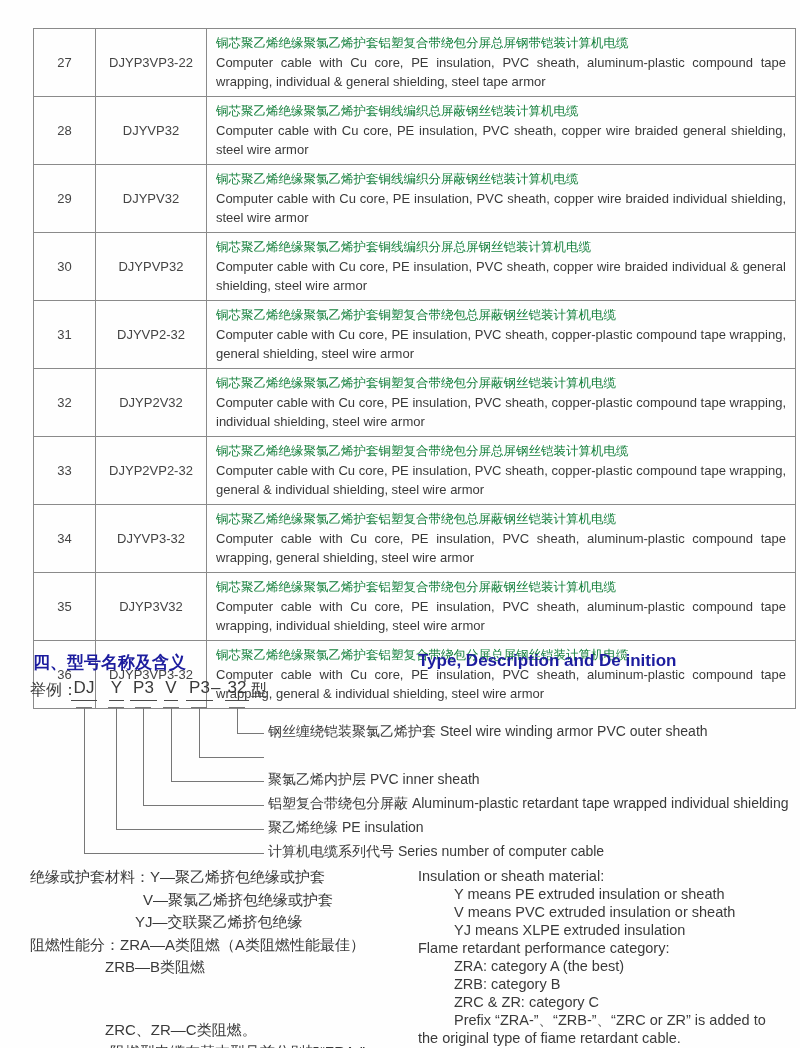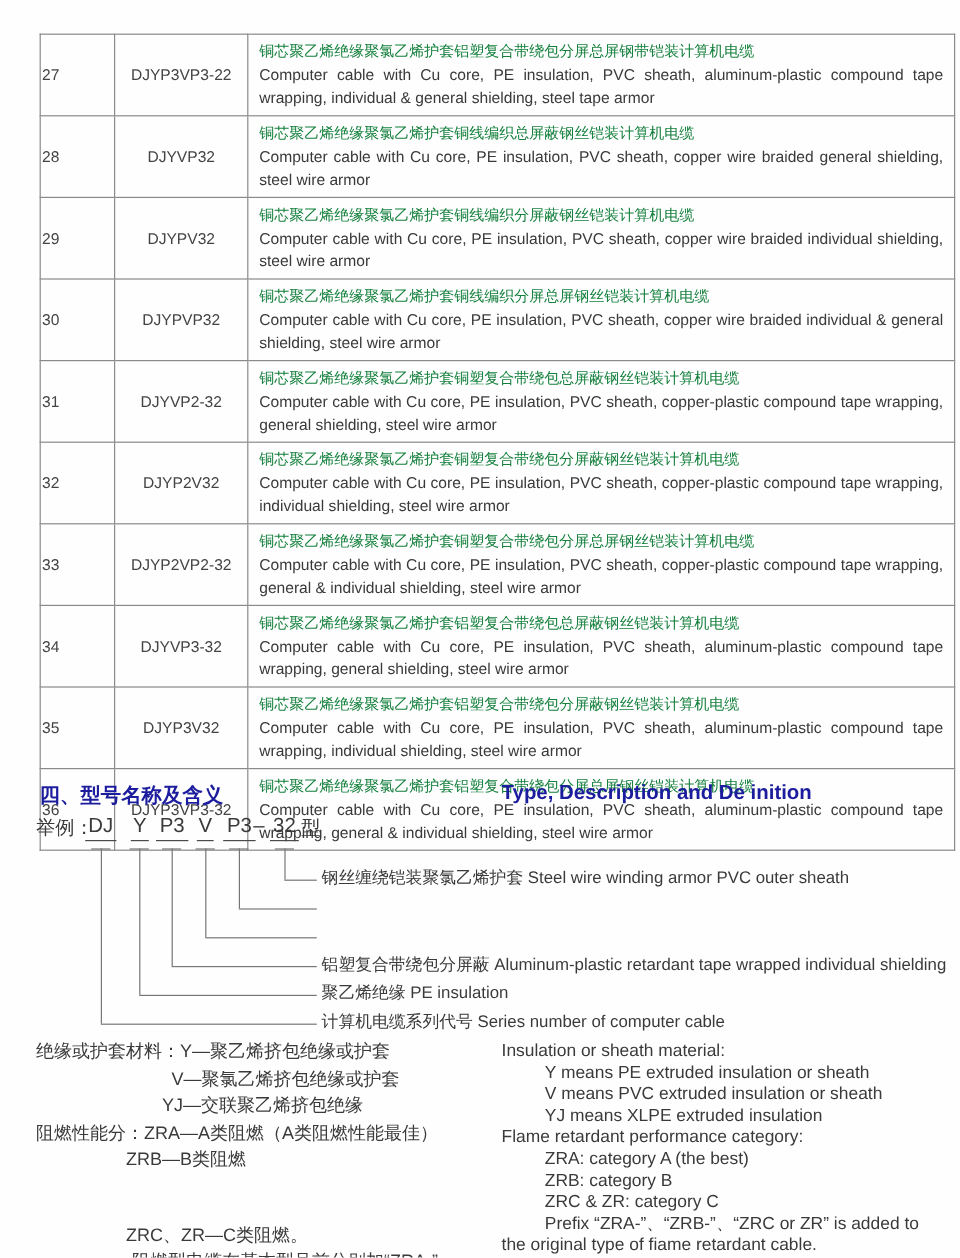--- a/index.html
+++ b/index.html
@@ -5,21 +5,21 @@
   html,body{margin:0;padding:0;}
   body{
     width:800px;height:1048px;position:relative;overflow:hidden;
     background:#fefefe;color:#3a3a3a;
     font-family:"Liberation Sans","DejaVu Sans",sans-serif;
   }
   
   .tbl-wrap{position:absolute;left:33px;top:28px;width:737px;}
   table.cable{border-collapse:collapse;width:737px;table-layout:fixed;}
   table.cable td{border:1px solid #8a8a8a;vertical-align:middle;}
-  td.c-no{width:59px;font-size:13px;color:#444;}
+  td.c-no{width:59px;text-align:center;font-size:13px;color:#444;}
   td.c-model{width:108px;text-align:center;font-size:13px;color:#444;}
   td.c-desc{width:570px;padding:5px 9px;height:51px;}
   .d-cn{font-size:12.5px;line-height:19px;color:#15803d;}
   .d-en{font-size:13px;line-height:19px;color:#3a3a3a;text-align:justify;}
   
   .sec-title-cn{position:absolute;left:33px;top:651px;font-size:17px;font-weight:bold;color:#1c1c9e;}
   .sec-title-en{position:absolute;left:418px;top:651px;font-size:17px;font-weight:bold;color:#1c1c9e;}
   
   .diagram{position:absolute;left:0;top:678px;width:655px;height:188px;}
   .diagram .ex{position:absolute;left:30px;top:2px;font-size:16px;color:#3a3a3a;}
@@ -188,20 +188,21 @@
   <div class="vl v5"></div>
 
   <div class="hl h0"></div>
   <div class="hl h1"></div>
   <div class="hl h2"></div>
   <div class="hl h3"></div>
   <div class="hl h4"></div>
   <div class="hl h5"></div>
 
   <div class="dlabel l0"><span>钢丝缠绕铠装聚氯乙烯护套</span> <span>Steel wire winding armor PVC outer sheath</span></div>
+  <div class="dlabel l2"><span>聚氯乙烯内护层</span> <span>PVC inner sheath</span></div>
   <div class="dlabel l3"><span>铝塑复合带绕包分屏蔽</span> <span>Aluminum-plastic retardant tape wrapped individual shielding</span></div>
   <div class="dlabel l4"><span>聚乙烯绝缘</span> <span>PE insulation</span></div>
   <div class="dlabel l5"><span>计算机电缆系列代号</span> <span>Series number of computer cable</span></div>
 </div>
 
 <div class="notes-left" id="notes-left">
     <div class="nline">绝缘或护套材料：Y—聚乙烯挤包绝缘或护套</div>
     <div class="nline">V—聚氯乙烯挤包绝缘或护套</div>
     <div class="nline">YJ—交联聚乙烯挤包绝缘</div>
     <div class="nline">阻燃性能分：ZRA—A类阻燃（A类阻燃性能最佳）</div>

